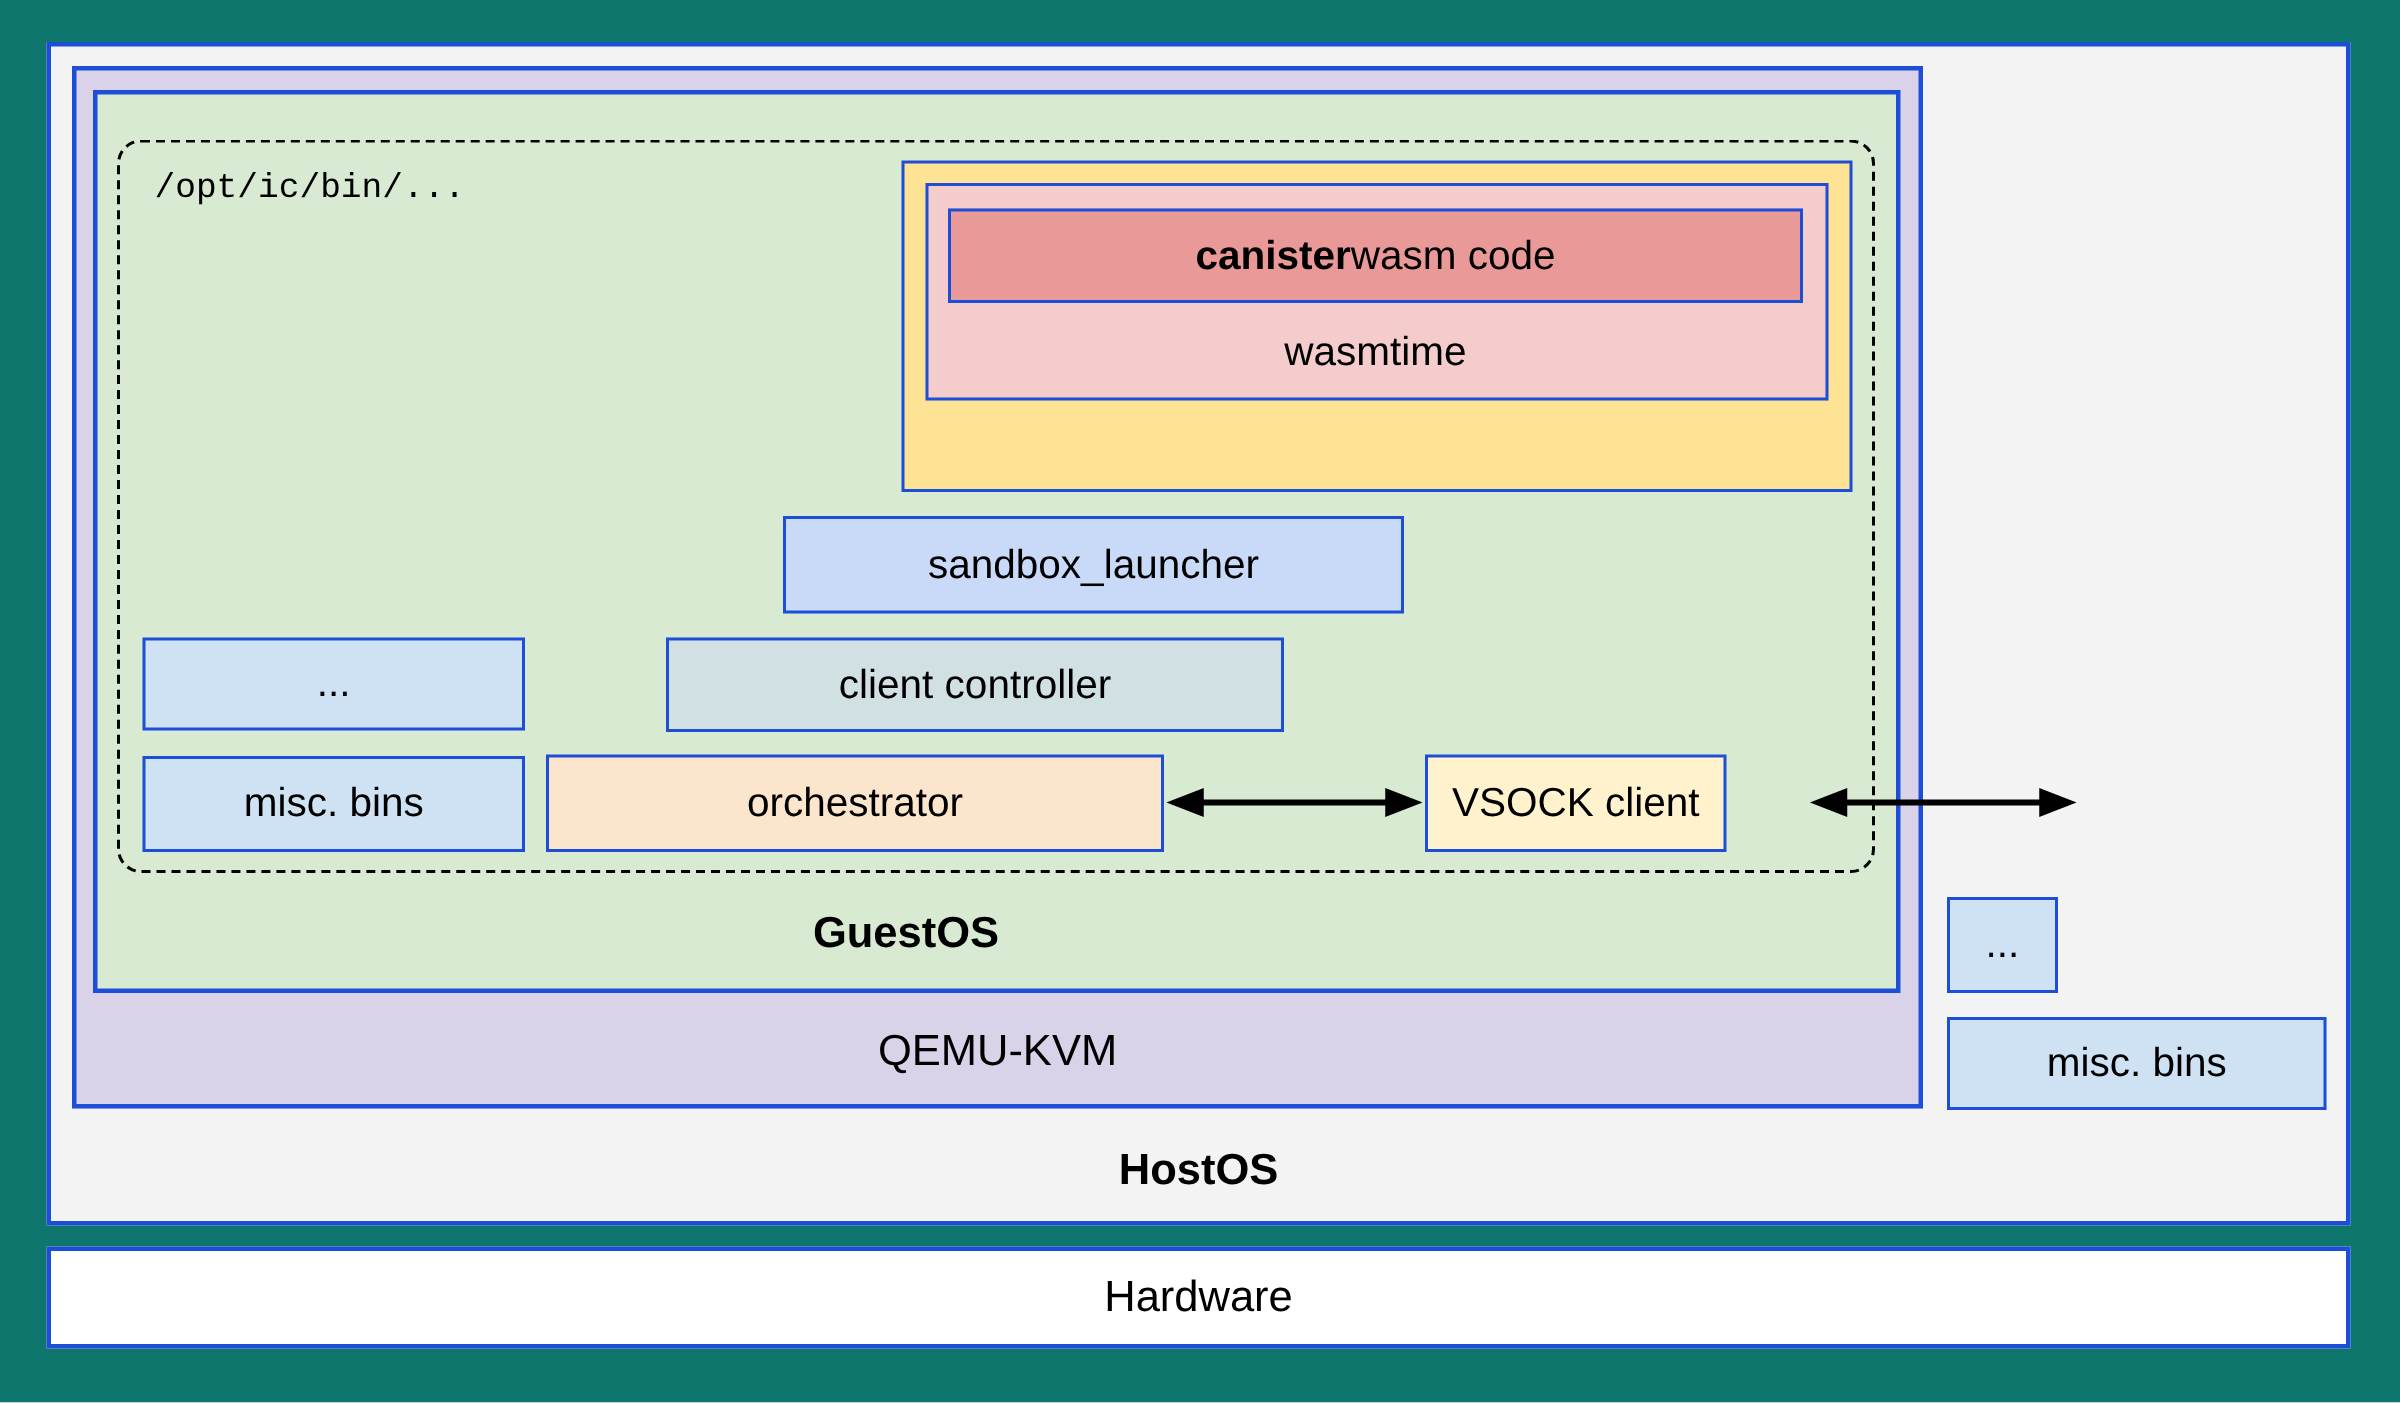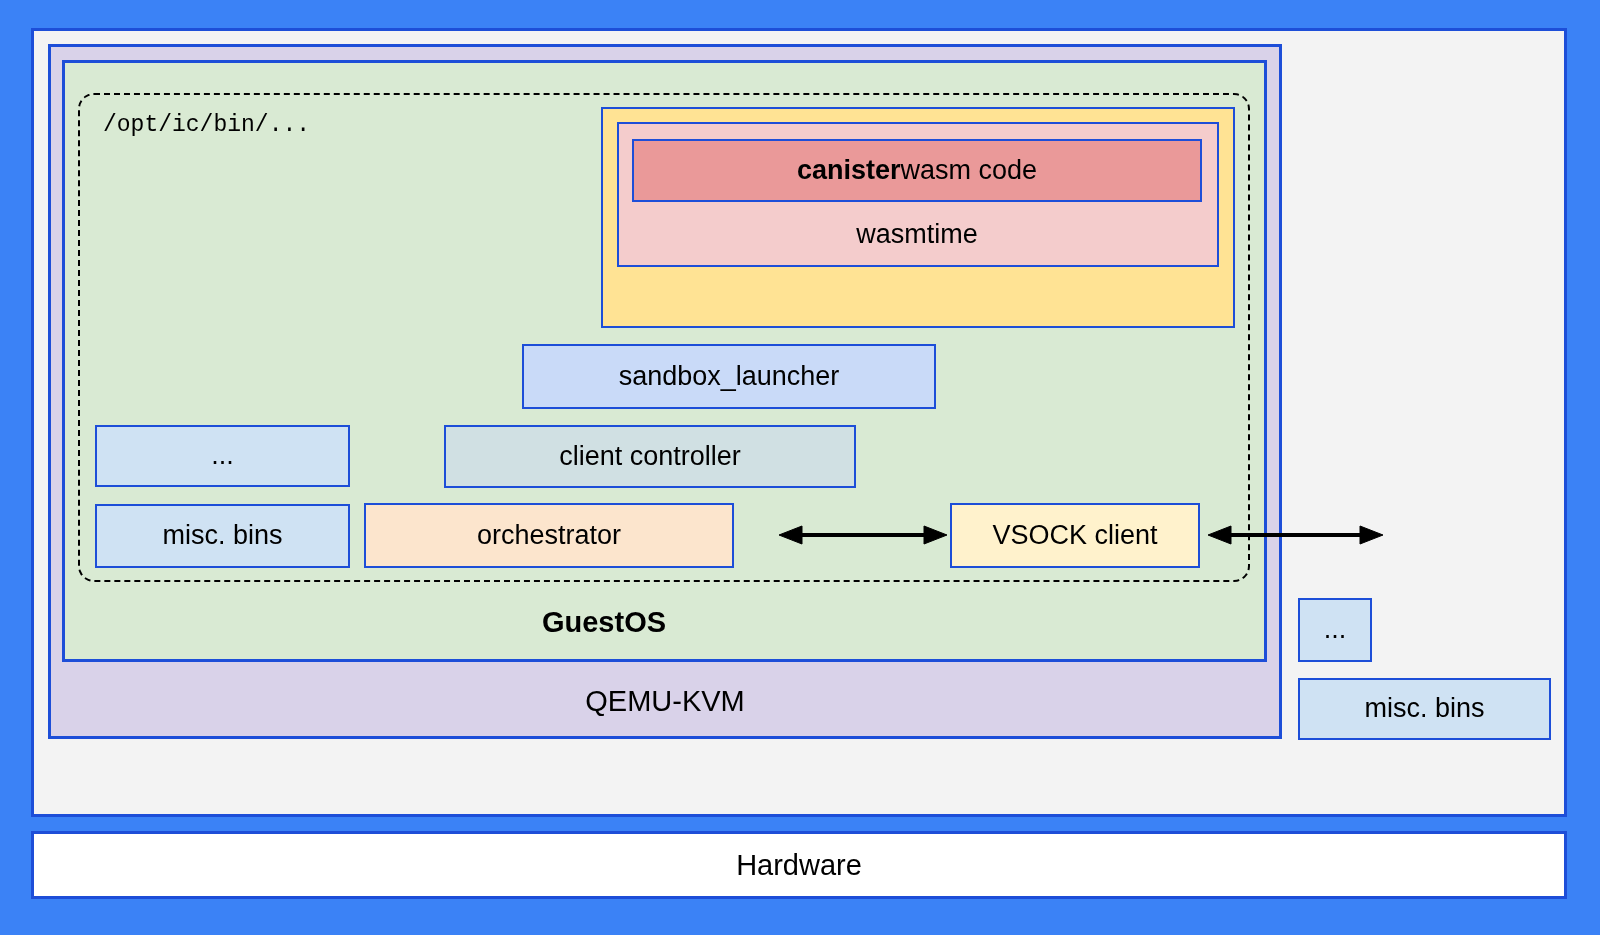--- a/index.html
+++ b/index.html
@@ -1,20 +1,20 @@
 <!DOCTYPE html>
 <html><head>
 <meta charset="utf-8">
 <style>
   html, body { margin: 0; padding: 0; background: #ffffff; }
   .stage {
     position: relative;
     width: 1600px;
     height: 935px;
-    background: #3b82f6;
+    background: #0f766e;
     font-family: "Liberation Sans", sans-serif;
     color: #000000;
     overflow: hidden;
     text-decoration: underline;
   }
   .abs { position: absolute; box-sizing: border-box; }
   .box {
     position: absolute;
     box-sizing: border-box;
     border: 2px solid #1d4ed8;
@@ -86,26 +86,27 @@
   <div class="label" style="left:632px; top:202px; width:570px; height:65px; font-size:27px;">wasmtime</div>
 
   <div class="box launcher-bg" style="left:522px; top:344px; width:414px; height:65px;">sandbox_launcher</div>
 
   <div class="box misc-bg" style="left:95px; top:425px; width:255px; height:62px;">...</div>
 
   <div class="box replica-bg" style="left:444px; top:425px; width:412px; height:63px;">client controller</div>
 
   <div class="box misc-bg" style="left:95px; top:504px; width:255px; height:64px;">misc. bins</div>
 
-  <div class="box orch-bg" style="left:364px; top:503px; width:370px; height:65px;">orchestrator</div>
+  <div class="box orch-bg" style="left:364px; top:503px; width:412px; height:65px;">orchestrator</div>
 
-  <div class="box vsock-bg" style="left:950px; top:503px; width:250px; height:65px;text-align:center;">VSOCK client</div>
+  <div class="box vsock-bg" style="left:950px; top:503px; width:201px; height:65px;text-align:center;">VSOCK client</div>
 
   <div class="label bold" style="left:62px; top:600px; width:1084px; height:44px;">GuestOS</div>
   <div class="label" style="left:48px; top:679px; width:1234px; height:44px;">QEMU-KVM</div>
+  <div class="label bold" style="left:31px; top:758px; width:1536px; height:44px;">HostOS</div>
 
 
   <div class="box misc-bg" style="left:1298px; top:598px; width:74px; height:64px;">...</div>
 
   <div class="box misc-bg" style="left:1298px; top:678px; width:253px; height:62px;">misc. bins</div>
 
   <div class="box layer hw-bg" style="left:31px; top:831px; width:1536px; height:68px; font-size:29px;">Hardware</div>
 
   <svg class="arrows" width="1600" height="935" viewBox="0 0 1600 935">
     <g stroke="#000000" fill="#000000">

